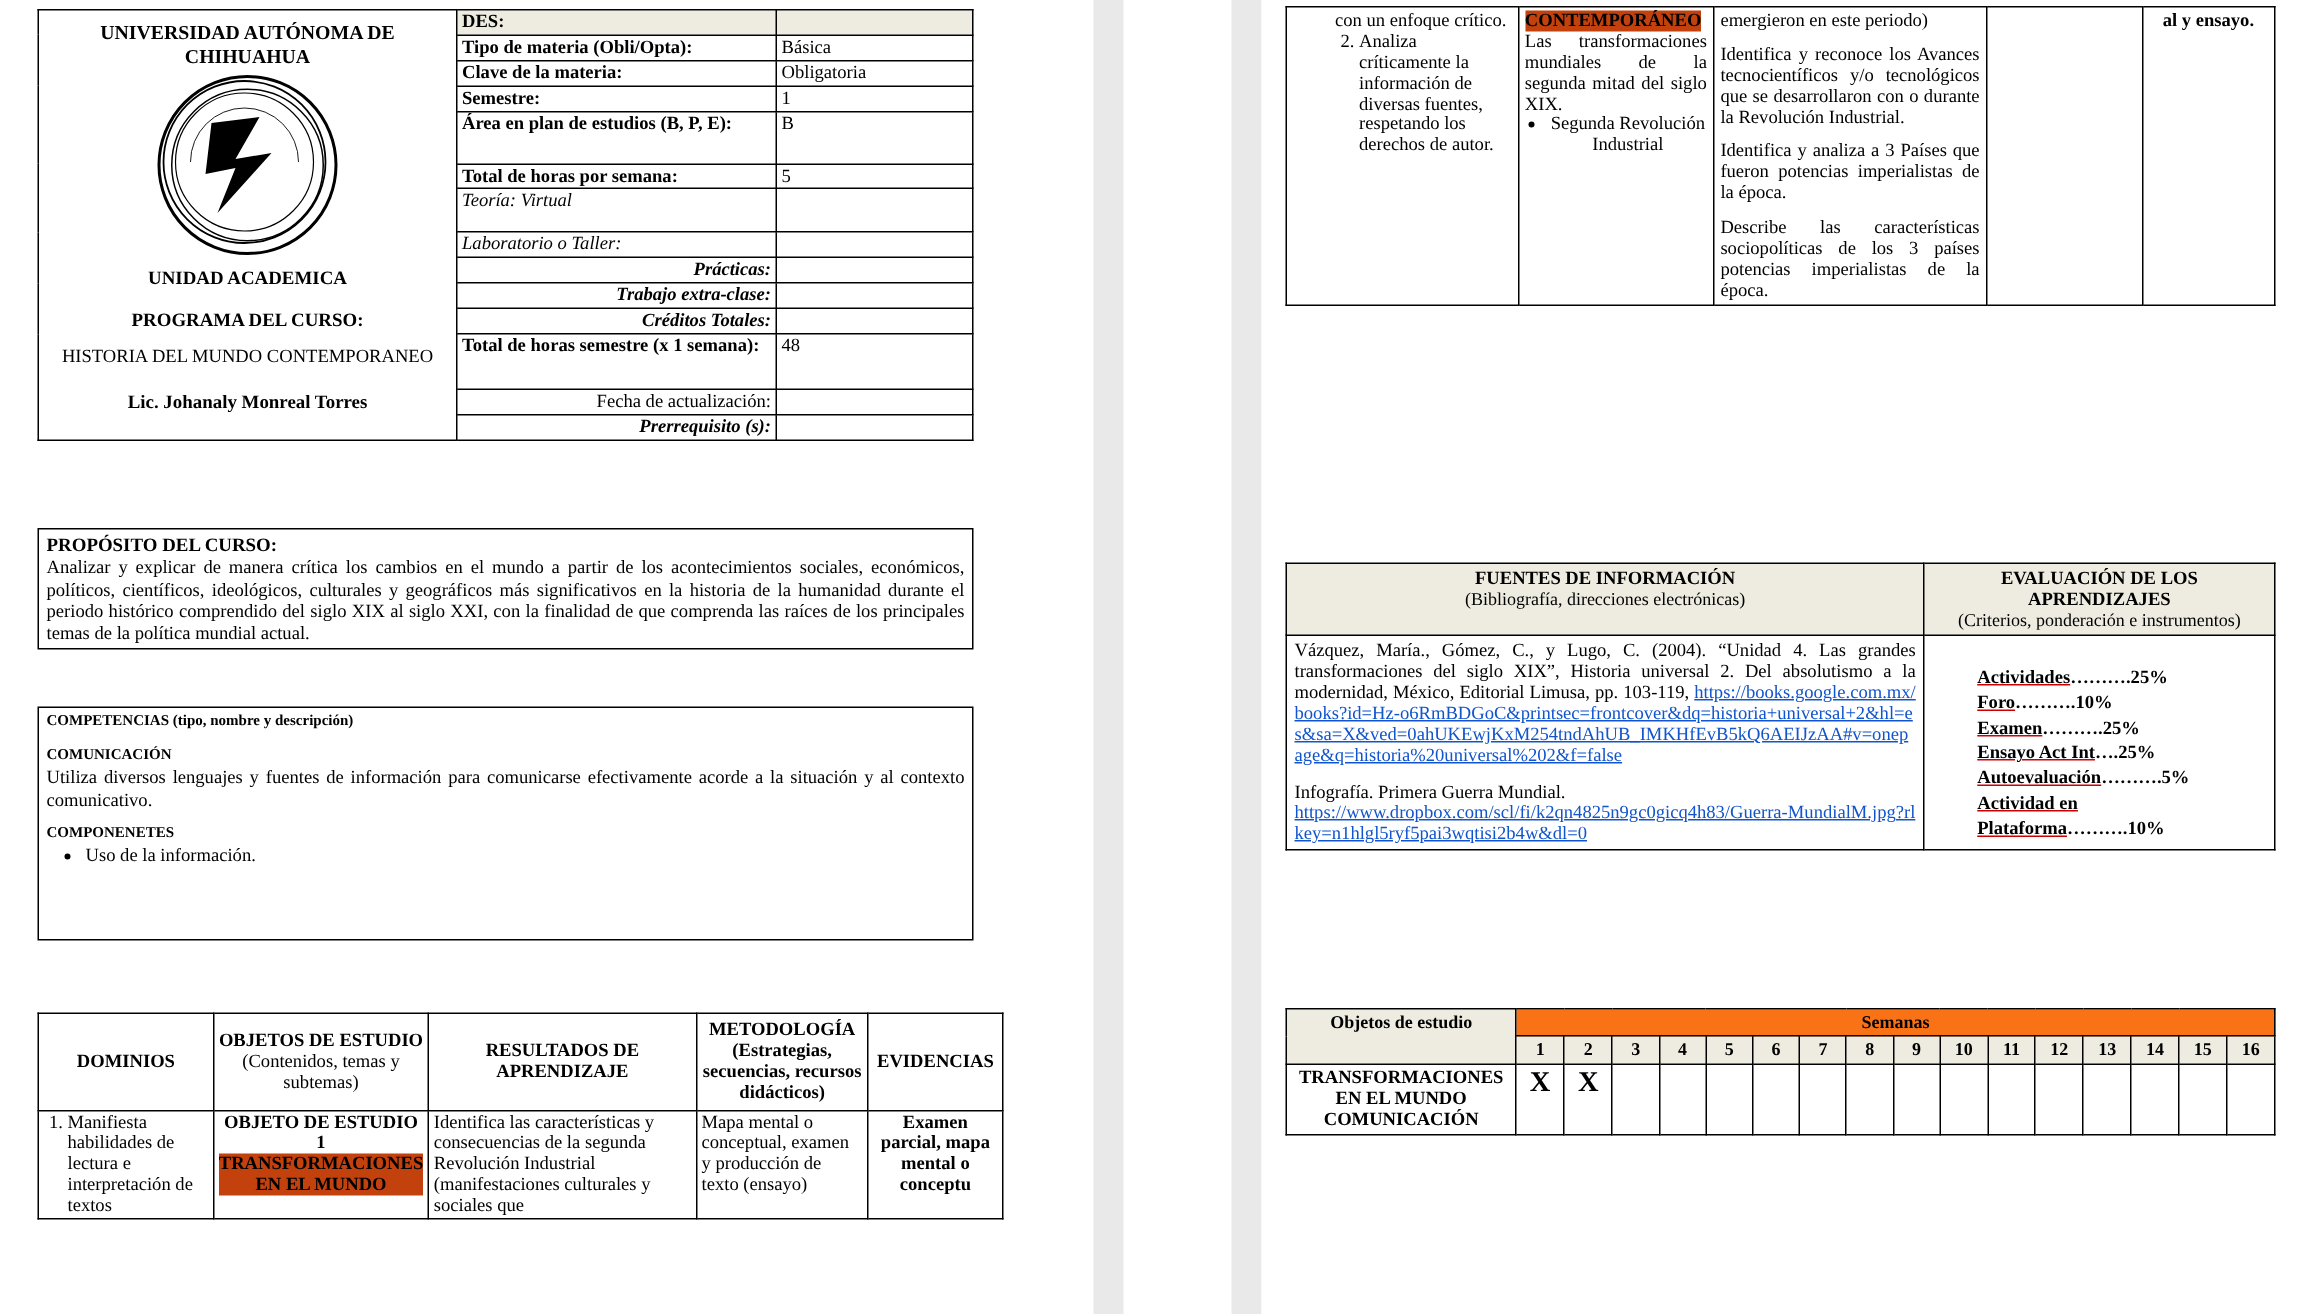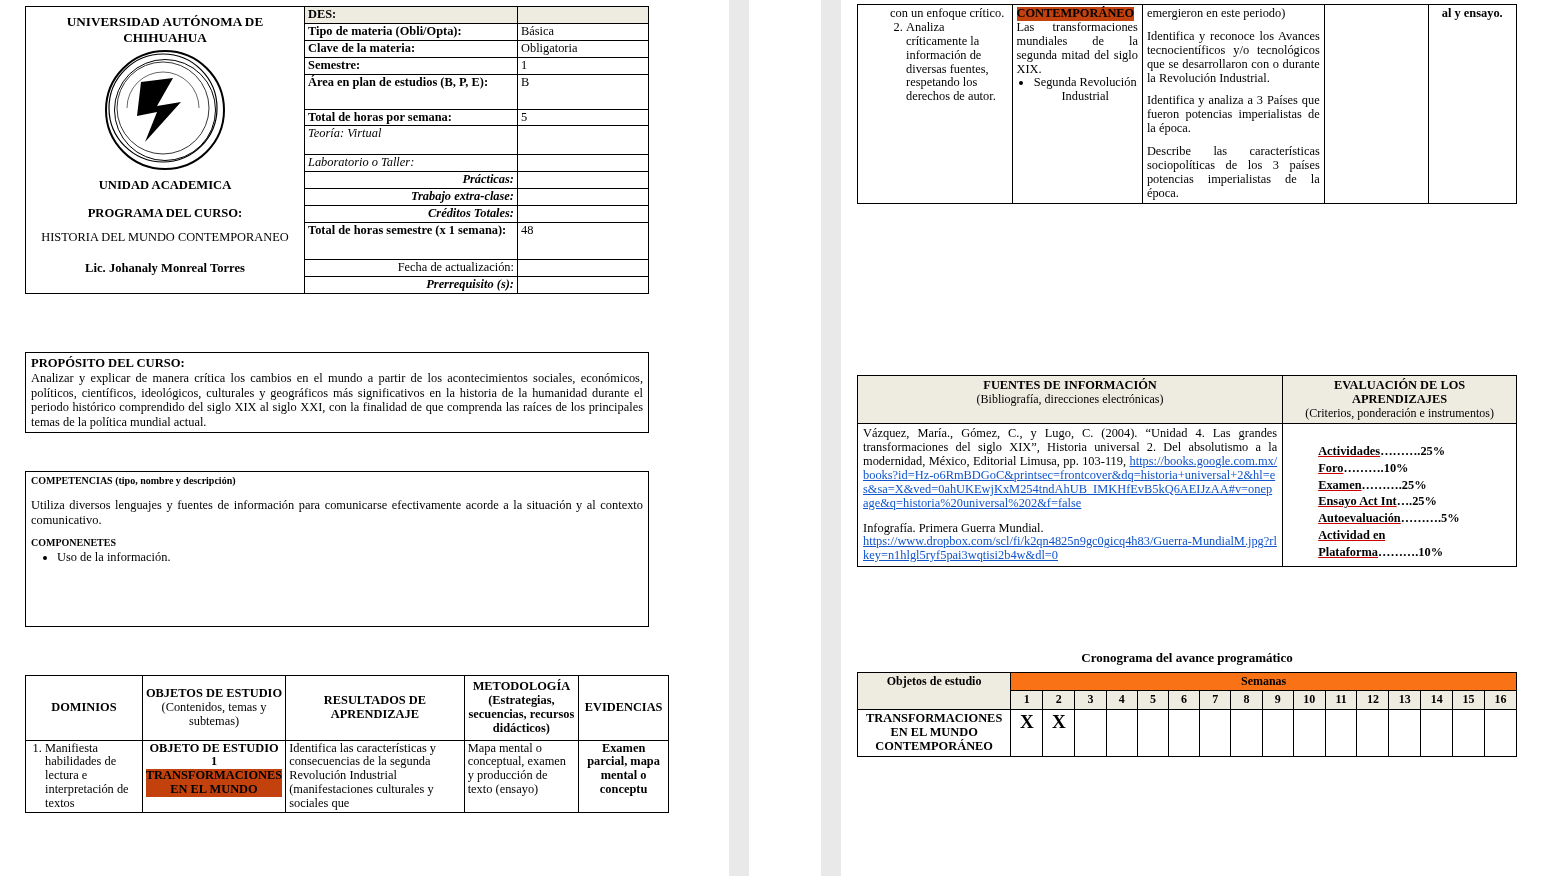--- a/index.html
+++ b/index.html
@@ -168,20 +168,21 @@
     </div>
 
     <div class="prop">
       <h4>PROPÓSITO DEL CURSO:</h4>
       <p>Analizar y explicar de manera crítica los cambios en el mundo a partir de los acontecimientos sociales, económicos, políticos, científicos, ideológicos, culturales y geográficos más significativos en la historia de la humanidad durante el periodo histórico comprendido del siglo XIX al siglo XXI, con la finalidad de que comprenda las raíces de los principales temas de la política mundial actual.</p>
     </div>
 
     <div class="comp">
       <h4>COMPETENCIAS (tipo, nombre y descripción)</h4>
       <div style="height:10px;"></div>
+      <h4>COMUNICACIÓN</h4>
       <p>Utiliza diversos lenguajes y fuentes de información para comunicarse efectivamente acorde a la situación y al contexto comunicativo.</p>
       <h4>COMPONENETES</h4>
       <ul>
         <li>Uso de la información.</li>
       </ul>
     </div>
 
     <div class="bt">
       <table class="b1">
         <tbody>
@@ -297,21 +298,20 @@
               <div>
                 <span class="ul-red">Actividad en Plataforma</span><span>……….</span><span>10%</span>
               </div>
             </div>
           </td>
         </tr>
       </tbody>
         </table>
     </div>
 
-    <div class="cron-title">Cronograma del avance programático</div>
     <div class="rt3">
       <table class="b1">
         <tbody>
             <tr>
           <td class="obj" rowspan="2">Objetos de estudio</td>
           <td class="sem" colspan="16">Semanas</td>
         </tr>
         <tr>
           <td class="wk">1</td>
           <td class="wk">2</td>
@@ -324,21 +324,21 @@
           <td class="wk">9</td>
           <td class="wk">10</td>
           <td class="wk">11</td>
           <td class="wk">12</td>
           <td class="wk">13</td>
           <td class="wk">14</td>
           <td class="wk">15</td>
           <td class="wk">16</td>
         </tr>
         <tr>
-          <td class="name">TRANSFORMACIONES EN EL MUNDO CONTEMPORÁNEO</td>
+          <td class="name">TRANSFORMACIONES EN EL MUNDO COMUNICACIÓN</td>
           <td class="x">X</td>
           <td class="x">X</td>
           <td class="x"></td>
           <td class="x"></td>
           <td class="x"></td>
           <td class="x"></td>
           <td class="x"></td>
           <td class="x"></td>
           <td class="x"></td>
           <td class="x"></td>

